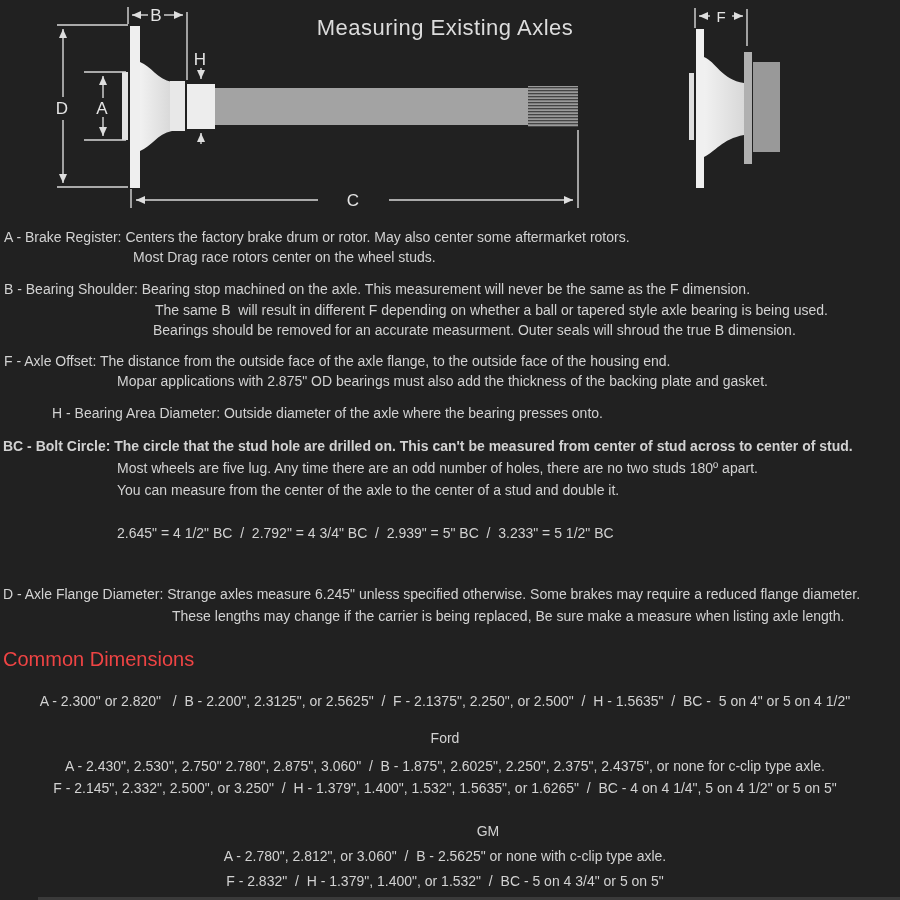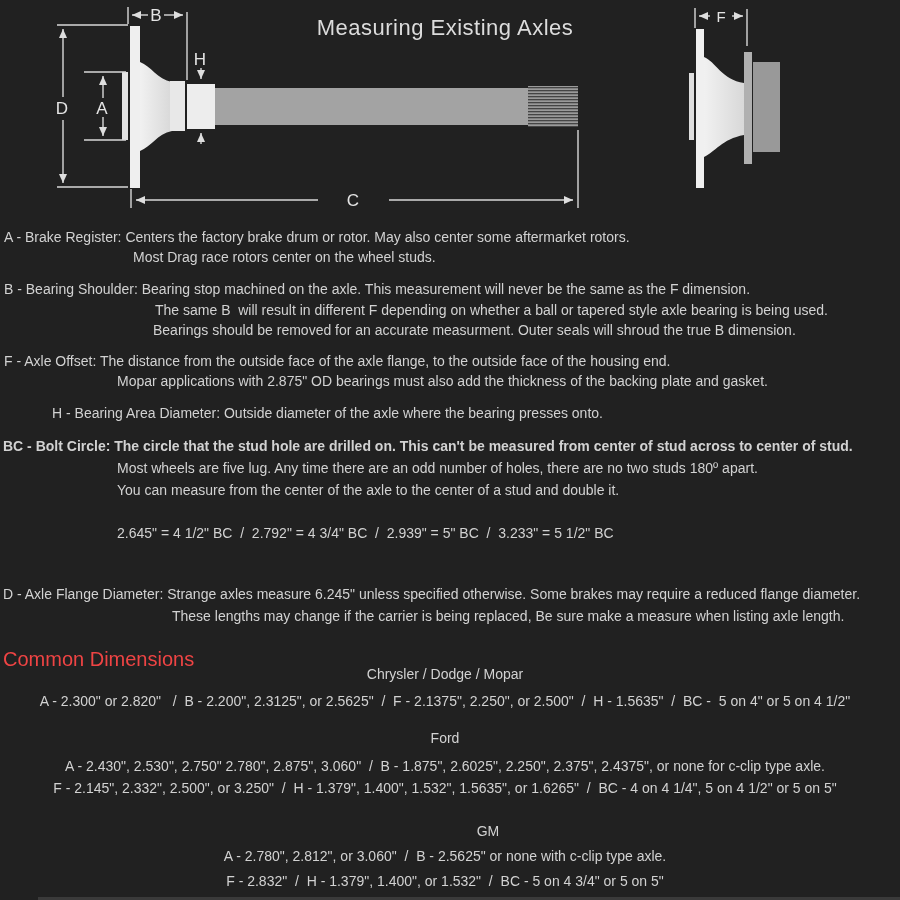--- a/index.html
+++ b/index.html
@@ -117,21 +117,20 @@
   <div class="tl" style="top:460px;left:117px;">Most wheels are five lug. Any time there are an odd number of holes, there are no two studs 180º apart.</div>
   <div class="tl" style="top:482px;left:117px;">You can measure from the center of the axle to the center of a stud and double it.</div>
   <div class="tl" style="top:525px;left:117px;">2.645" = 4 1/2" BC  /  2.792" = 4 3/4" BC  /  2.939" = 5" BC  /  3.233" = 5 1/2" BC</div>
 
   <div class="tl" style="top:558px;left:3px;margin-top:28px;">D - Axle Flange Diameter: Strange axles measure 6.245" unless specified otherwise. Some brakes may require a reduced flange diameter.</div>
 
   <div class="tl" style="top:608px;left:172px;">These lengths may change if the carrier is being replaced, Be sure make a measure when listing axle length.</div>
 
   <div class="tl tl-heading" style="top:651px;left:3px;">Common Dimensions</div>
 
-  <div class="tl tl-center" style="top:666px;">Chrysler / Dodge / Mopar</div>
   <div class="tl tl-center" style="top:693px;">A - 2.300" or 2.820"   /  B - 2.200", 2.3125", or 2.5625"  /  F - 2.1375", 2.250", or 2.500"  /  H - 1.5635"  /  BC -  5 on 4" or 5 on 4 1/2"</div>
 
   <div class="tl tl-center" style="top:730px;">Ford</div>
   <div class="tl tl-center" style="top:758px;">A - 2.430", 2.530", 2.750" 2.780", 2.875", 3.060"  /  B - 1.875", 2.6025", 2.250", 2.375", 2.4375", or none for c-clip type axle.</div>
   <div class="tl tl-center" style="top:780px;">F - 2.145", 2.332", 2.500", or 3.250"  /  H - 1.379", 1.400", 1.532", 1.5635", or 1.6265"  /  BC - 4 on 4 1/4", 5 on 4 1/2" or 5 on 5"</div>
 
   <div class="tl tl-center" style="top:823px;margin-left:43px;">GM</div>
   <div class="tl tl-center" style="top:848px;">A - 2.780", 2.812", or 3.060"  /  B - 2.5625" or none with c-clip type axle.</div>
   <div class="tl tl-center" style="top:873px;">F - 2.832"  /  H - 1.379", 1.400", or 1.532"  /  BC - 5 on 4 3/4" or 5 on 5"</div>
 

